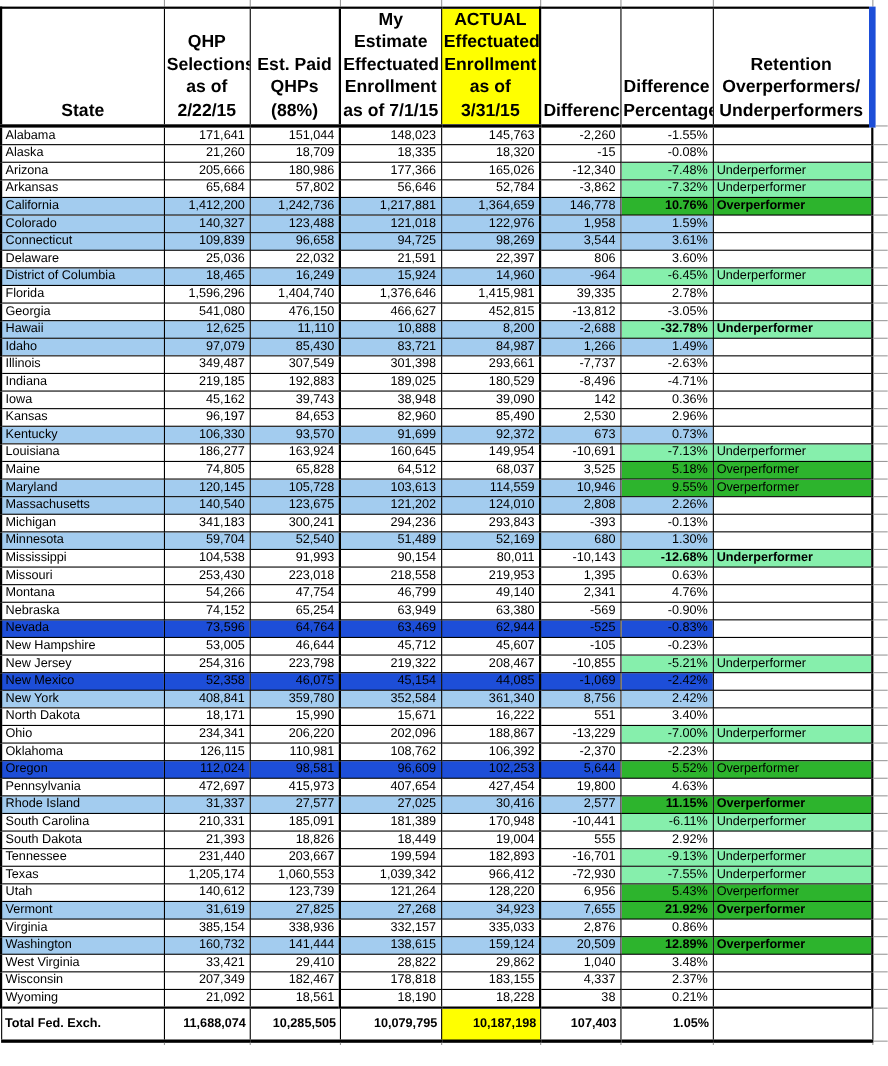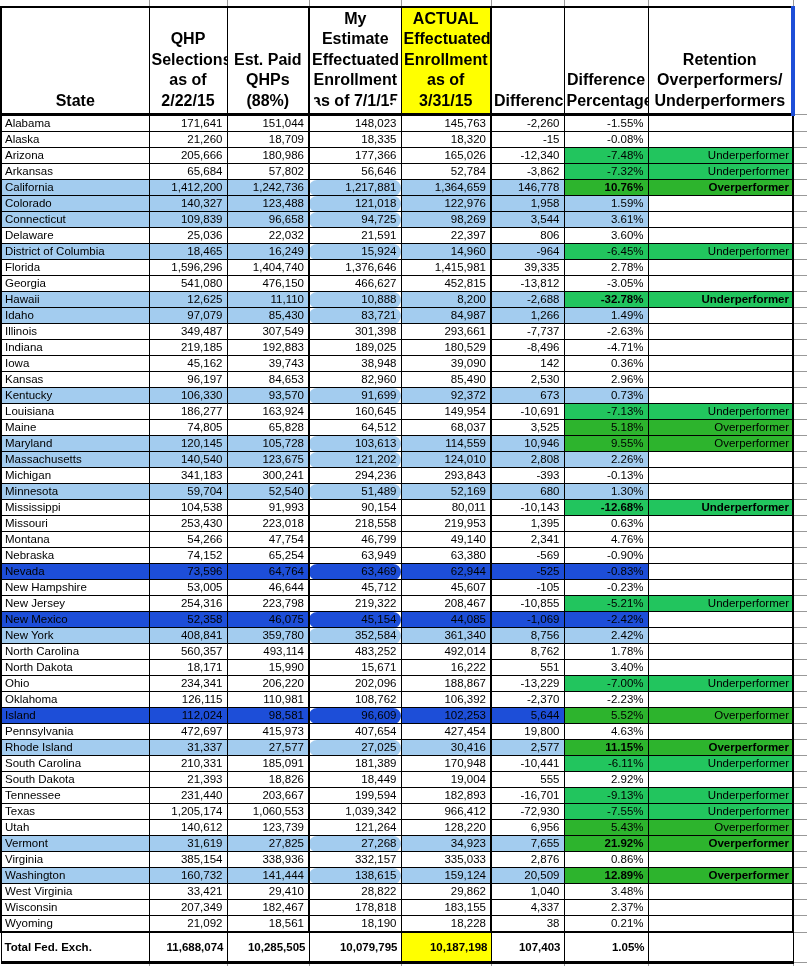--- a/index.html
+++ b/index.html
@@ -12,61 +12,61 @@
   td, th { overflow:hidden; white-space:nowrap; box-sizing:border-box; }
 
   
   tbody td, .total td {
     border:1px solid #000;
     height:16px; line-height:15px; font-size:11.5px;
     padding:0 3px;
   }
   .left   { text-align:left; }
   .num    { text-align:right; padding-right:4px; }
-  .ret    { text-align:right; }
+  .ret    { text-align:left; }
   .b      { font-weight:bold;margin-left:36px; }
 
   
   .c0 { border-left:2px solid #000; }
-  .c3 { border-left:2px solid #000;border-radius:28px; }
+  .c3 { border-left:2px solid #000; }
   .c4 { border-right:2px solid #000; }
   .c7 { border-right:2px solid #000; }
 
   
   .header th {
     border:1px solid #000; border-top:2px solid #000; border-bottom:3px solid #000;
     vertical-align:bottom; text-align:center;
     font-size:16px; font-weight:bold; line-height:1.28;
     white-space:pre-line; height:62px; padding:1px 2px 2px 2px;
   }
   .header th.c0 { border-left:2px solid #000; }
   .header th.c3 { border-left:2px solid #000; }
   .header th.c4 { border-right:2px solid #000; }
-  .header th.c7 { border-right:4px solid #1d4ed8;margin-top:43px; }
+  .header th.c7 { border-right:6px solid #1d4ed8;margin-top:43px; }
 
   
   .total td { border-top:2px solid #000; border-bottom:3px solid #000; font-weight:bold; height:30px;margin-left:28px; }
 
   
   .partial-top td, .partial-bottom td {
     border:none; border-right:1px solid #999; background:#fff;
   }
   .partial-top td { height:7px; }
   .partial-bottom td { height:4px; }
   .partial-top td:last-child, .partial-bottom td:last-child { border-right:none; }
 
   
   td.edge, th.edge {
     border:none; border-bottom:1px solid #999; background:#fff; padding:0;
   }
 
   
   .bg-blue   { background:#A3CCEF; }
   .bg-gray   { background:#1d4ed8; }
-  .bg-pink   { background:#22c55e; }
+  .bg-pink   { background:#86efac; }
   .bg-green  { background:#2DB42D; }
   .bg-yellow { background:#FFFF00; }
 </style>
 </head>
 <body>
 
 <div class="sheet">
   <table>
     <colgroup>
       <col style="width:148px">
@@ -474,31 +474,20 @@
           <td class="c1 num bg-blue">408,841</td>
           <td class="c2 num bg-blue">359,780</td>
           <td class="c3 num bg-blue">352,584</td>
           <td class="c4 num bg-blue">361,340</td>
           <td class="c5 num bg-blue">8,756</td>
           <td class="c6 num bg-blue">2.42%</td>
           <td class="c7 ret"></td>
           <td class="edge"></td>
         </tr>
         <tr>
-          <td class="c0 left">North Carolina</td>
-          <td class="c1 num">560,357</td>
-          <td class="c2 num">493,114</td>
-          <td class="c3 num">483,252</td>
-          <td class="c4 num">492,014</td>
-          <td class="c5 num">8,762</td>
-          <td class="c6 num">1.78%</td>
-          <td class="c7 ret"></td>
-          <td class="edge"></td>
-        </tr>
-        <tr>
           <td class="c0 left">North Dakota</td>
           <td class="c1 num">18,171</td>
           <td class="c2 num">15,990</td>
           <td class="c3 num">15,671</td>
           <td class="c4 num">16,222</td>
           <td class="c5 num">551</td>
           <td class="c6 num">3.40%</td>
           <td class="c7 ret"></td>
           <td class="edge"></td>
         </tr>
@@ -518,21 +507,21 @@
           <td class="c1 num">126,115</td>
           <td class="c2 num">110,981</td>
           <td class="c3 num">108,762</td>
           <td class="c4 num">106,392</td>
           <td class="c5 num">-2,370</td>
           <td class="c6 num">-2.23%</td>
           <td class="c7 ret"></td>
           <td class="edge"></td>
         </tr>
         <tr>
-          <td class="c0 left bg-gray">Island</td>
+          <td class="c0 left bg-gray">Oregon</td>
           <td class="c1 num bg-gray">112,024</td>
           <td class="c2 num bg-gray">98,581</td>
           <td class="c3 num bg-gray">96,609</td>
           <td class="c4 num bg-gray">102,253</td>
           <td class="c5 num bg-gray">5,644</td>
           <td class="c6 num bg-green">5.52%</td>
           <td class="c7 ret bg-green">Overperformer</td>
           <td class="edge"></td>
         </tr>
         <tr>

